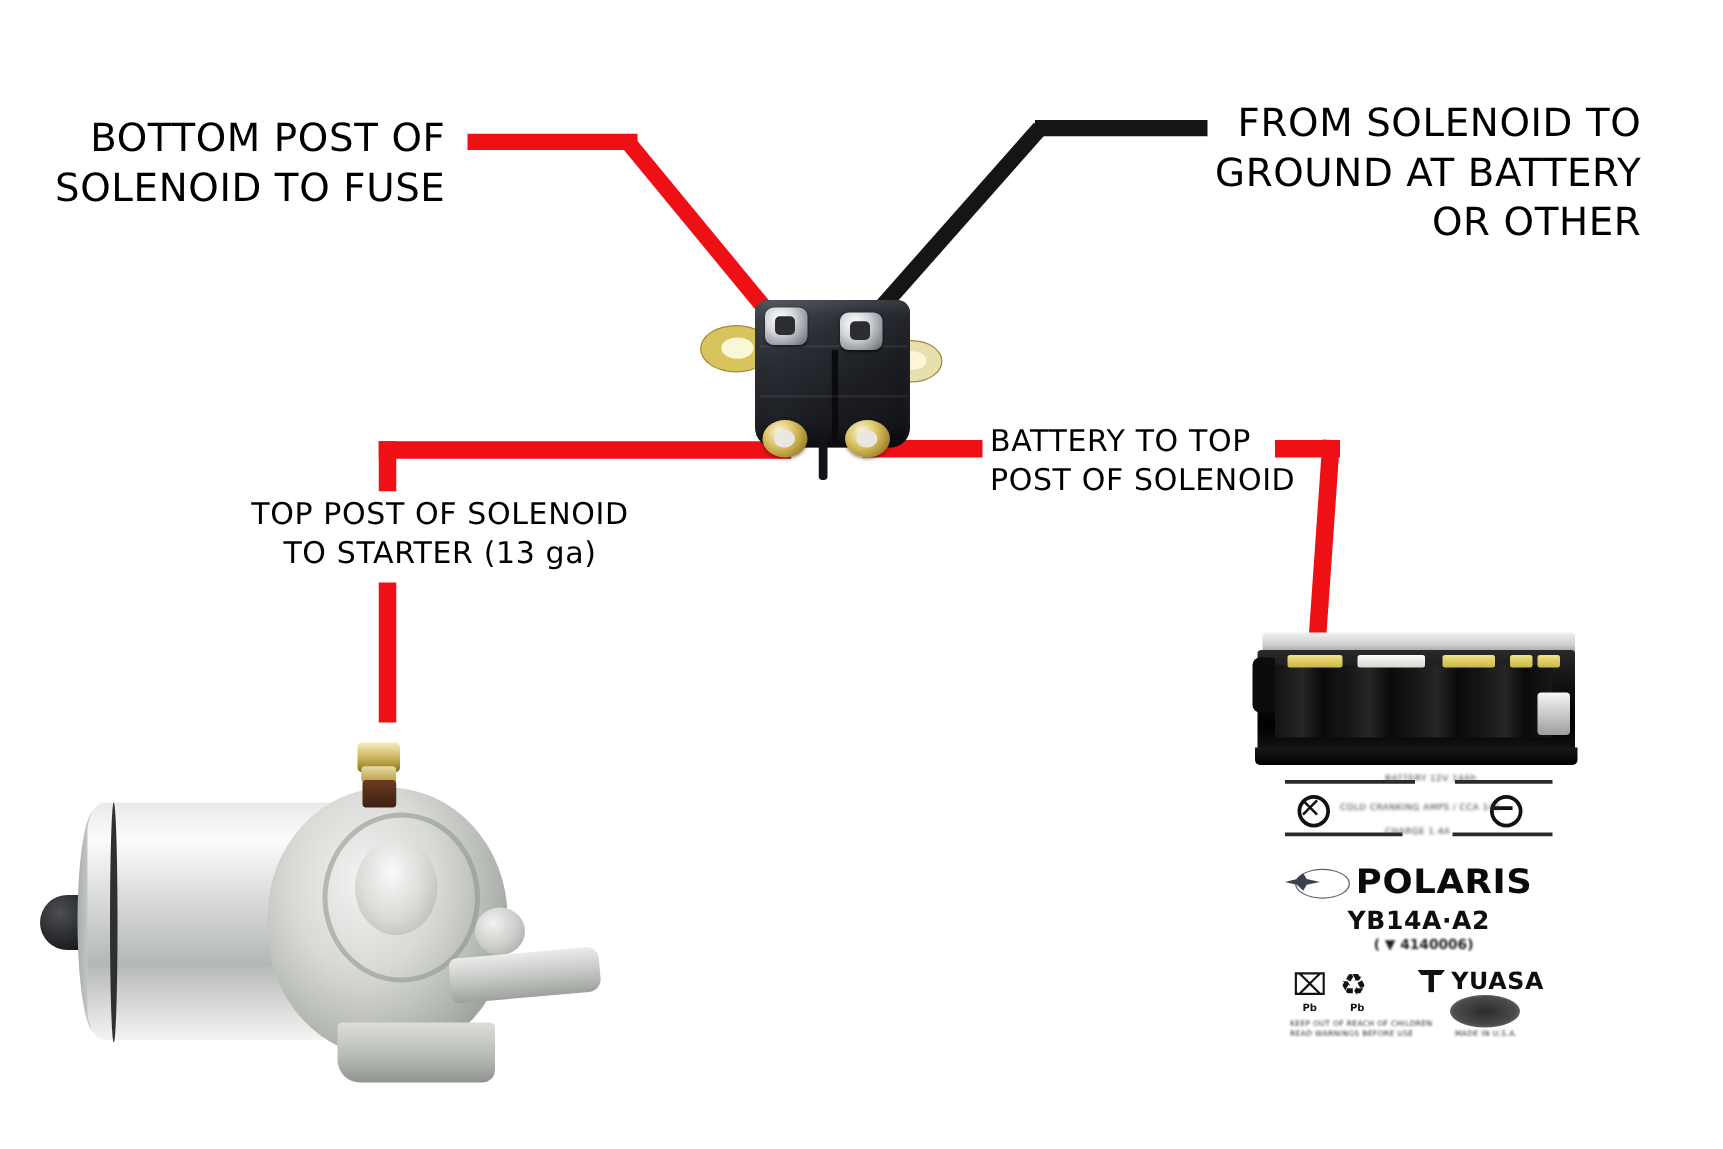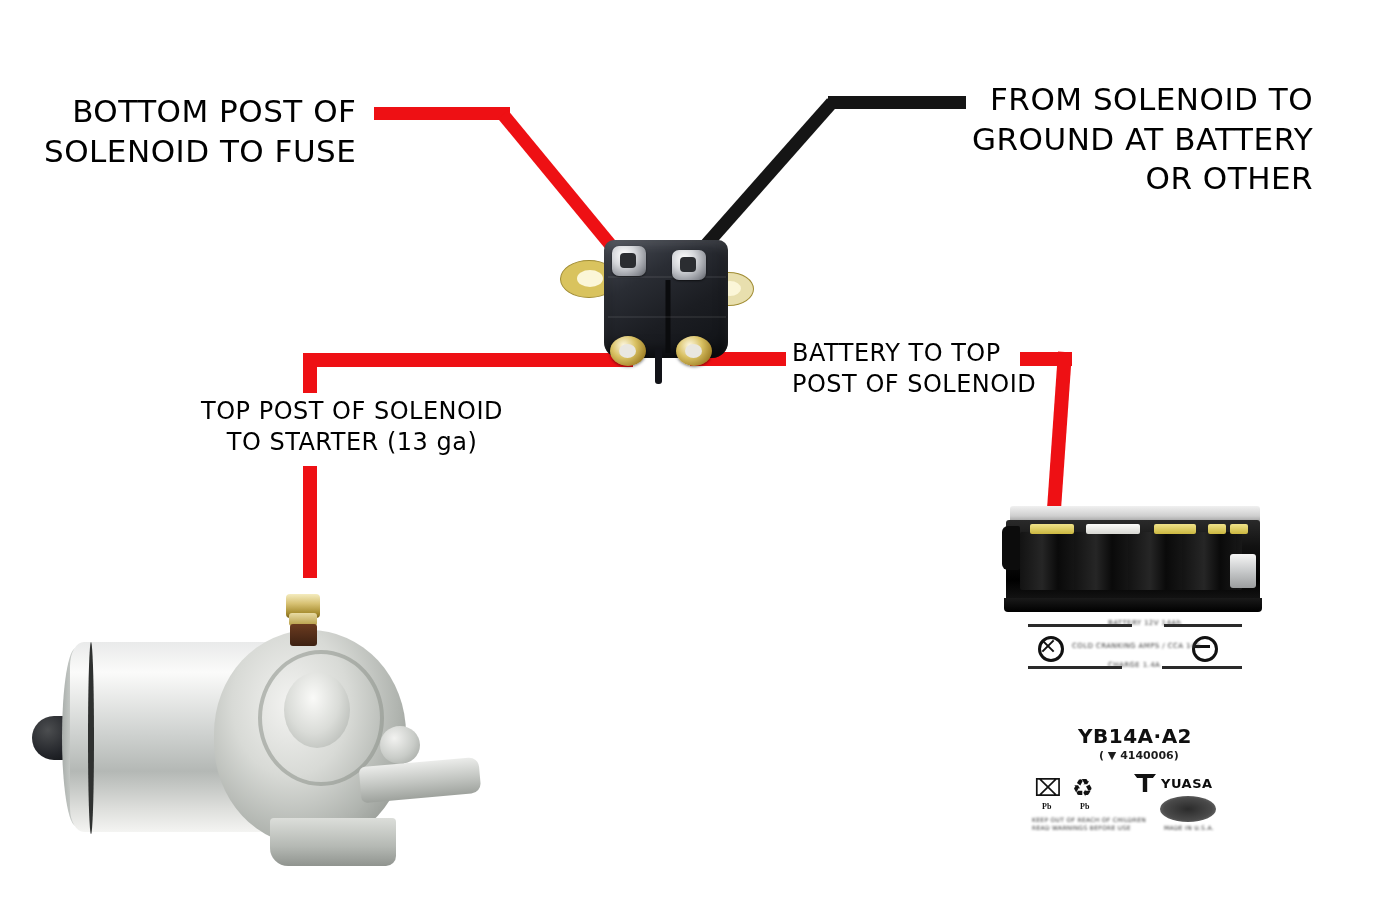--- a/index.html
+++ b/index.html
@@ -396,40 +396,39 @@
     color: #121212;
     line-height: 1;
   }
   #recyc-x  { left: 10px;  top: 2px; }
   #recyc-r  { left: 48px;  top: 2px; }
   .pb-mark {
     position: absolute;
     font-size: 8px;
     font-weight: 700;
     color: #121212;
-    font-family: Liberation Serif, serif;
   }
   #pb1 { left: 18px; top: 28px; }
   #pb2 { left: 56px; top: 28px; }
   #yuasa-row {
     position: absolute;
     left: 110px; top: 0;
     display: flex;
     align-items: center;
     gap: 5px;
   }
   #yuasa-mark {
     width: 22px; height: 18px;
     background: #121212;
     clip-path: polygon(0% 0%, 100% 0%, 86% 22%, 60% 22%, 60% 100%, 40% 100%, 40% 22%, 14% 22%);
   }
   #yuasa-text {
     font-family: "DejaVu Sans", sans-serif;
     font-weight: 700;
-    font-size: 13px;
+    font-size: 19px;
     letter-spacing: 0.5px;
     color: #0d0d0d;
   }
   #yuasa-blob {
     position: absolute;
     left: 136px; top: 22px;
     width: 56px; height: 26px;
     background: radial-gradient(ellipse at 50% 50%, #2b2b2b 0%, #4a4a4a 60%, #8e8e8e 100%);
     border-radius: 50%;
     filter: blur(0.6px);
@@ -528,20 +527,27 @@
       <div class="bat-blur" style="left:92px; top:5px;">BATTERY  12V  14Ah</div>
 
       <div class="bat-pole" id="bat-pos"></div>
       <div class="bat-pole" id="bat-neg"></div>
       <div class="bat-blur" style="left:56px; top:28px;">COLD CRANKING AMPS / CCA  145</div>
 
       <div class="bat-rule" style="left:12px; top:52px; width:94px;"></div>
       <div class="bat-rule" style="left:146px; top:52px; width:80px;"></div>
       <div class="bat-blur" style="left:92px; top:47px;">CHARGE  1.4A</div>
 
+      <div id="bat-brand-row">
+        <div id="bat-polaris-mark">
+          <div class="ellipse"></div>
+          <div class="star"></div>
+        </div>
+        <div id="bat-polaris">POLARIS</div>
+      </div>
 
       <div id="bat-model">YB14A·A2</div>
       <div id="bat-partno">( ▼ 4140006)</div>
 
       <div id="bat-footer">
         <div class="recyc" id="recyc-x">⌧</div>
         <div class="recyc" id="recyc-r">♻</div>
         <div class="pb-mark" id="pb1">Pb</div>
         <div class="pb-mark" id="pb2">Pb</div>
 

